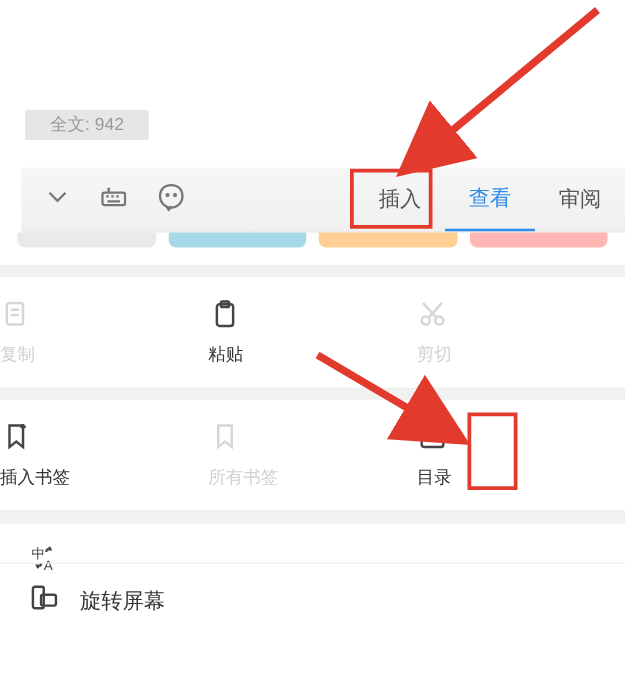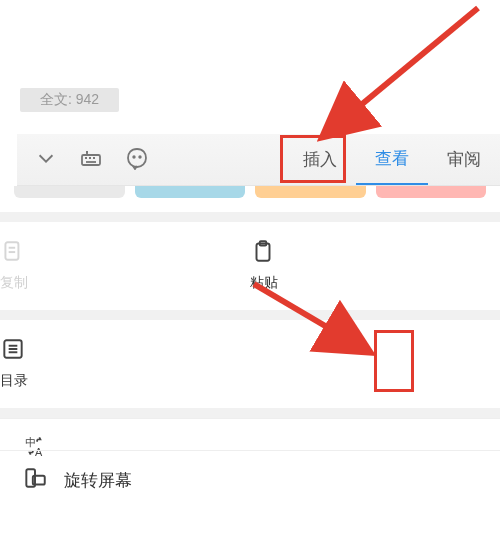--- a/index.html
+++ b/index.html
@@ -179,25 +179,54 @@
   </div>
   <div class="grid-cell">
     <span class="icon">
       <svg width="26" height="26" viewBox="0 0 24 24" fill="none" stroke="#444" stroke-width="1.8">
           <rect x="6" y="5" width="12" height="16" rx="2"></rect>
           <rect x="9" y="3" width="6" height="4" rx="1"></rect>
         </svg>
     </span>
     <span class="label">粘贴</span>
   </div>
+  <div class="grid-cell disabled">
+    <span class="icon disabled">
+      <svg width="26" height="26" viewBox="0 0 24 24" fill="none" stroke="#d6d6d6" stroke-width="1.8">
+          <circle cx="7" cy="17" r="3"></circle>
+          <circle cx="17" cy="17" r="3"></circle>
+          <line x1="9" y1="15" x2="19" y2="4"></line>
+          <line x1="15" y1="15" x2="5" y2="4"></line>
+        </svg>
+    </span>
+    <span class="label">剪切</span>
+  </div>
 </div>
 
 <div class="gap-bar" style="top:310px"></div>
 
 <div class="grid-section" style="top:320px">
+  <div class="grid-cell">
+    <span class="icon">
+      <svg width="26" height="26" viewBox="0 0 24 24" fill="none" stroke="#444" stroke-width="1.8">
+          <path d="M7 4h10v16l-5-4-5 4V4z"></path>
+          <line x1="15" y1="5" x2="19" y2="5"></line>
+          <line x1="17" y1="3" x2="17" y2="7"></line>
+        </svg>
+    </span>
+    <span class="label">插入书签</span>
+  </div>
+  <div class="grid-cell disabled">
+    <span class="icon disabled">
+      <svg width="26" height="26" viewBox="0 0 24 24" fill="none" stroke="#d6d6d6" stroke-width="1.8">
+          <path d="M7 4h10v16l-5-4-5 4V4z"></path>
+        </svg>
+    </span>
+    <span class="label">所有书签</span>
+  </div>
   <div class="grid-cell">
     <span class="icon">
       <svg width="26" height="26" viewBox="0 0 24 24" fill="none" stroke="#444" stroke-width="1.8">
           <rect x="4" y="4" width="16" height="16" rx="2"></rect>
           <line x1="8" y1="9" x2="16" y2="9"></line>
           <line x1="8" y1="12" x2="16" y2="12"></line>
           <line x1="8" y1="15" x2="16" y2="15"></line>
         </svg>
     </span>
     <span class="label">目录</span>

